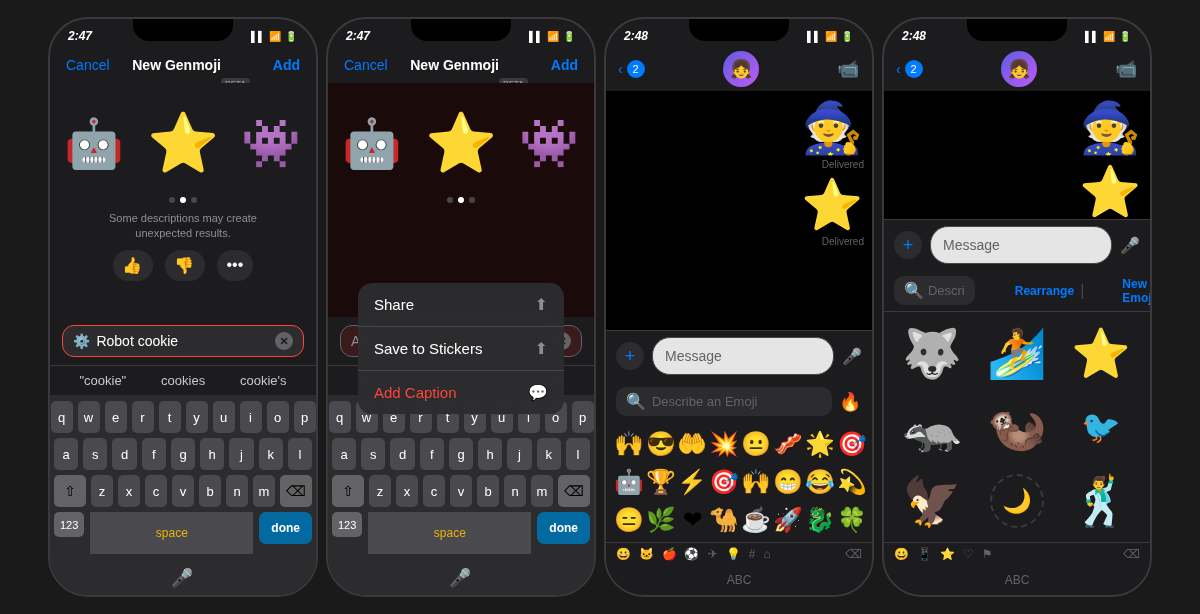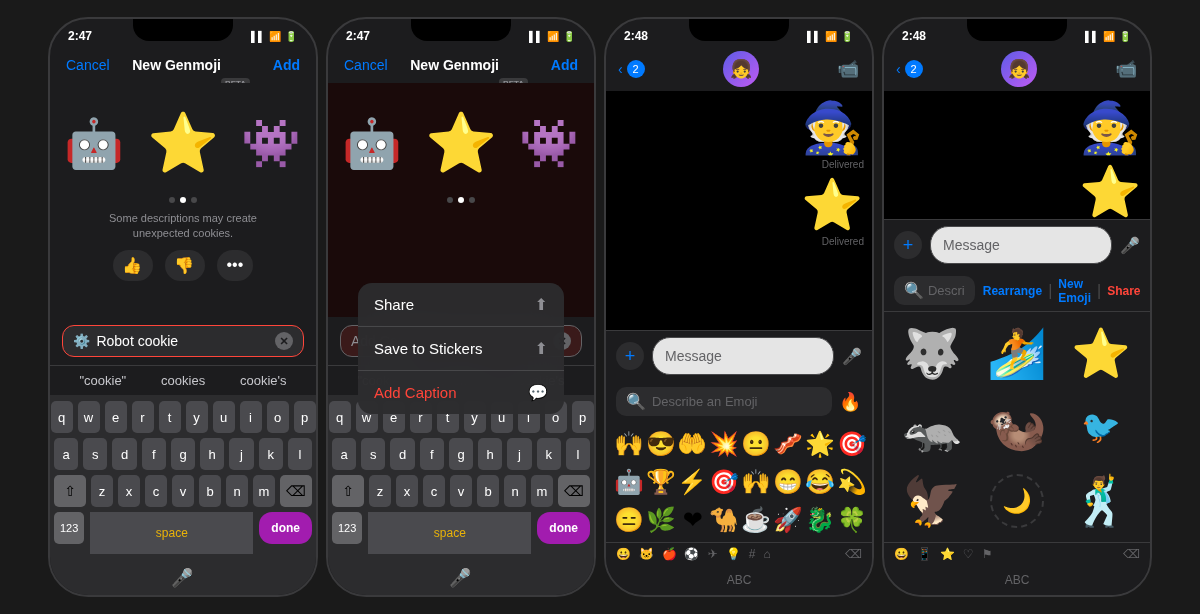--- a/index.html
+++ b/index.html
@@ -44,20 +44,21 @@
       justify-content: space-between;
       align-items: center;
       padding: 8px 18px 2px;
       height: 28px;
       flex-shrink: 0;
     }
     .status-time {
       color: #fff;
       font-size: 12px;
       font-weight: 600;
+      font-style: italic;
     }
     .status-icons {
       display: flex;
       align-items: center;
       gap: 4px;
     }
     .status-icons span {
       color: #fff;
       font-size: 10px;
     }
@@ -240,35 +241,35 @@
       border-radius: 0;
       height: 42px;
       flex: 1;
       display: flex;
       align-items: center;
       justify-content: center;
       color: #eab308;
       font-size: 12px;
     }
     .key-done {
-      background: #a21caf;
-      border-radius: 13px;
+      background: #0369a1;
+      border-radius: 7px;
       height: 32px;
       padding: 0 12px;
       display: flex;
       align-items: center;
       justify-content: center;
       color: #fff;
       font-size: 12px;
       font-weight: 600;
     }
     .key-123 {
       background: #636366;
       border-radius: 5px;
-      height: 32px;
+      height: 25px;
       padding: 0 6px;
       display: flex;
       align-items: center;
       justify-content: center;
       color: #fff;
       font-size: 11px;
     }
     .key-shift {
       background: #636366;
       border-radius: 5px;
@@ -491,20 +492,21 @@
       padding: 5px 10px;
       display: flex;
       align-items: center;
       gap: 4px;
       margin-right: 8px;
     }
     .sticker-btn {
       color: #007AFF;
       font-size: 12px;
       font-weight: 600;
+      margin-left: 32px;
     }
     .sticker-btn.red {
       color: #ff453a;
     }
     .sticker-grid {
       display: grid;
       grid-template-columns: repeat(3, 1fr);
       gap: 4px;
       padding: 6px 8px;
       background: #1c1c1e;
@@ -579,21 +581,21 @@
         <div class="emoji-carousel">
           <div class="emoji-item">🤖</div>
           <div class="emoji-item center">⭐</div>
           <div class="emoji-item">👾</div>
         </div>
         <div class="dots-indicator">
           <div class="dot"></div>
           <div class="dot active"></div>
           <div class="dot"></div>
         </div>
-        <div class="warning-text">Some descriptions may create unexpected cookies.</div>
+        <div class="warning-text">Some descriptions may create unexpected results.</div>
         <div class="feedback-row">
           <div class="feedback-btn">👍</div>
           <div class="feedback-btn">👎</div>
           <div class="feedback-btn">•••</div>
         </div>
       </div>
 
       <div class="search-row">
         <div class="search-input-container">
           <span class="gear-icon">⚙️</span>

